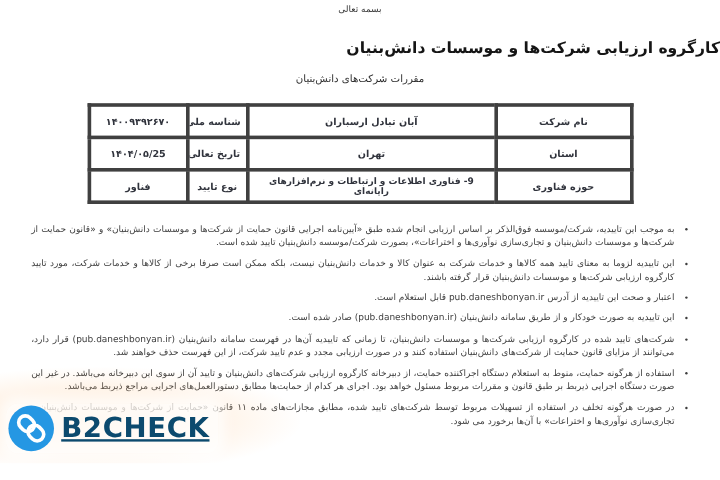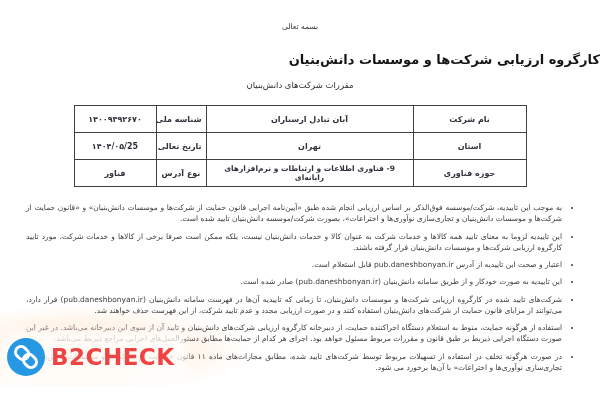--- a/index.html
+++ b/index.html
@@ -5,36 +5,36 @@
   * { box-sizing: border-box; }
   html,body { margin:0; padding:0; }
   body { font-family:"DejaVu Sans", sans-serif; background:#888; }
 
   .page {
     width:600px; height:400px; background:#ffffff; position:relative;
     overflow:hidden; direction:rtl; margin:0 auto;
   }
 
   .bismillah {
-    text-align:center; padding-top:22px; font-size:7.5px; color:#333;
+    text-align:center; padding-top:3px; font-size:7.5px; color:#333;
   }
   .title {
     text-align:right; margin:21px 0 0 0; font-size:13px; font-weight:bold;
     color:#151515; letter-spacing:0;
   }
   .subtitle {
     text-align:center; margin-top:13px; font-size:8.5px; color:#2e2e2e;
   }
 
   table.info {
     border-collapse:collapse; table-layout:fixed; width:452px;
     margin:15px auto 0 auto;
   }
   table.info td {
-    border:1px solid #404040; height:27px; text-align:center;
+    border:3px solid #404040; height:27px; text-align:center;
     font-size:8px; font-weight:bold; color:#30333c; padding:2px 4px;
     overflow:hidden; white-space:nowrap;
   }
 
   ul.notes {
     width:552px; margin:15px auto 0 auto; padding:0 14px 0 0;
     font-size:7.5px; line-height:1.5; color:#3d3d3d;
     text-align:justify; text-align-last:right; list-style:disc;
   }
   ul.notes li { margin-bottom:6px; padding-left:2px; }
@@ -82,21 +82,21 @@
       </tr>
       <tr>
         <td>استان</td>
         <td>تهران</td>
         <td>تاریخ تعالی</td>
         <td>۱۴۰۴/۰۵/25</td>
       </tr>
       <tr>
         <td>حوزه فناوری</td>
         <td style="white-space:normal;font-size:7.5px;">9- فناوری اطلاعات و ارتباطات و نرم‌افزارهای رایانه‌ای</td>
-        <td>نوع آدرس</td>
+        <td>نوع تایید</td>
         <td>فناور</td>
       </tr>
     </tbody>
   </table>
 
   <ul class="notes">
     <li>به موجب این تاییدیه، شرکت/موسسه فوق‌الذکر بر اساس ارزیابی انجام شده طبق «آیین‌نامه اجرایی قانون حمایت از شرکت‌ها و موسسات دانش‌بنیان» و «قانون حمایت از شرکت‌ها و موسسات دانش‌بنیان و تجاری‌سازی نوآوری‌ها و اختراعات»، بصورت شرکت/موسسه دانش‌بنیان تایید شده است.</li>
     <li>این تاییدیه لزوما به معنای تایید همه کالاها و خدمات شرکت به عنوان کالا و خدمات دانش‌بنیان نیست، بلکه ممکن است صرفا برخی از کالاها و خدمات شرکت، مورد تایید کارگروه ارزیابی شرکت‌ها و موسسات دانش‌بنیان قرار گرفته باشند.</li>
     <li>اعتبار و صحت این تاییدیه از آدرس pub.daneshbonyan.ir قابل استعلام است.</li>
     <li>این تاییدیه به صورت خودکار و از طریق سامانه دانش‌بنیان (pub.daneshbonyan.ir) صادر شده است.</li>
@@ -110,16 +110,16 @@
   <div class="watermark">
     <span class="wm-icon">
       <svg width="40" height="40" viewBox="0 0 40 40" xmlns="http://www.w3.org/2000/svg">
         <circle cx="20" cy="20" r="19" fill="#2597e3"></circle>
         <g transform="rotate(45 20 20)" fill="none" stroke="#ffffff" stroke-width="3">
           <rect x="7.5" y="14.5" width="14" height="11" rx="5.5"></rect>
           <rect x="18.5" y="14.5" width="14" height="11" rx="5.5"></rect>
         </g>
       </svg>
     </span>
-    <span class="wm-text" id="wm-brand" style="color: #ef4444;">B2CHECK</span>
+    <span class="wm-text" id="wm-brand" style="color: #0c4a6e; text-decoration: underline;">B2CHECK</span>
   </div>
 
 </div>
 
 </body></html>

